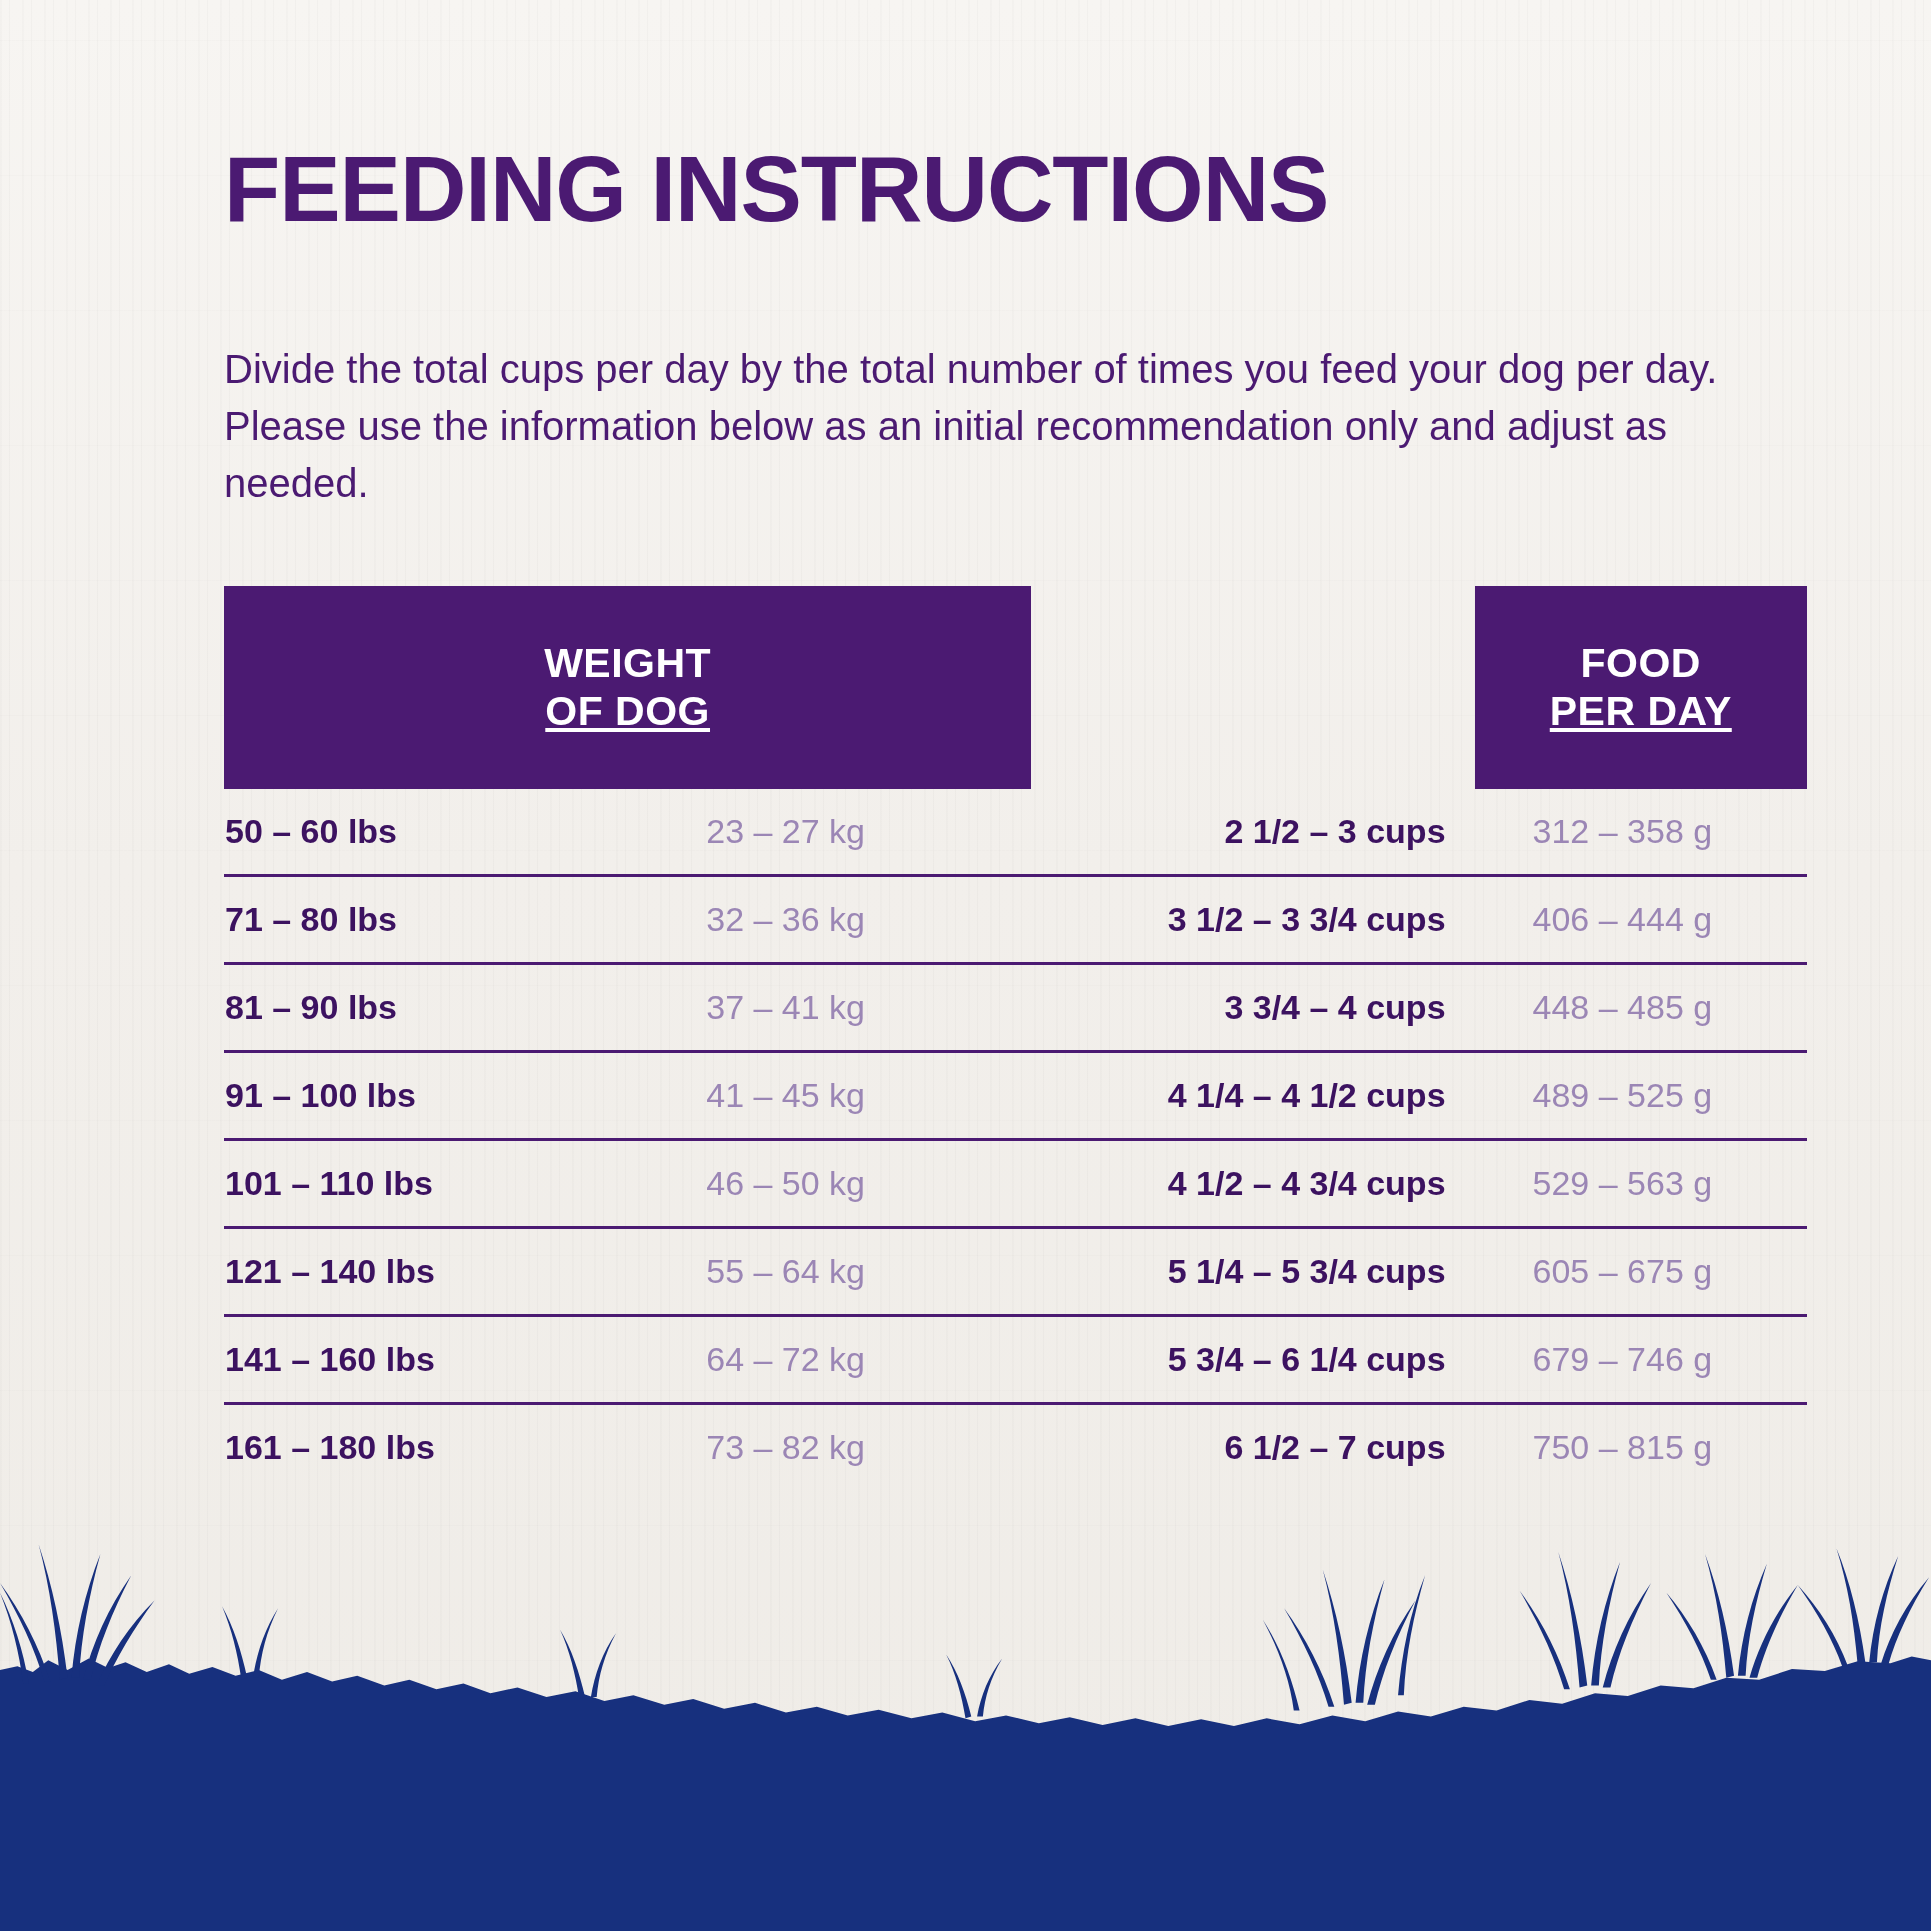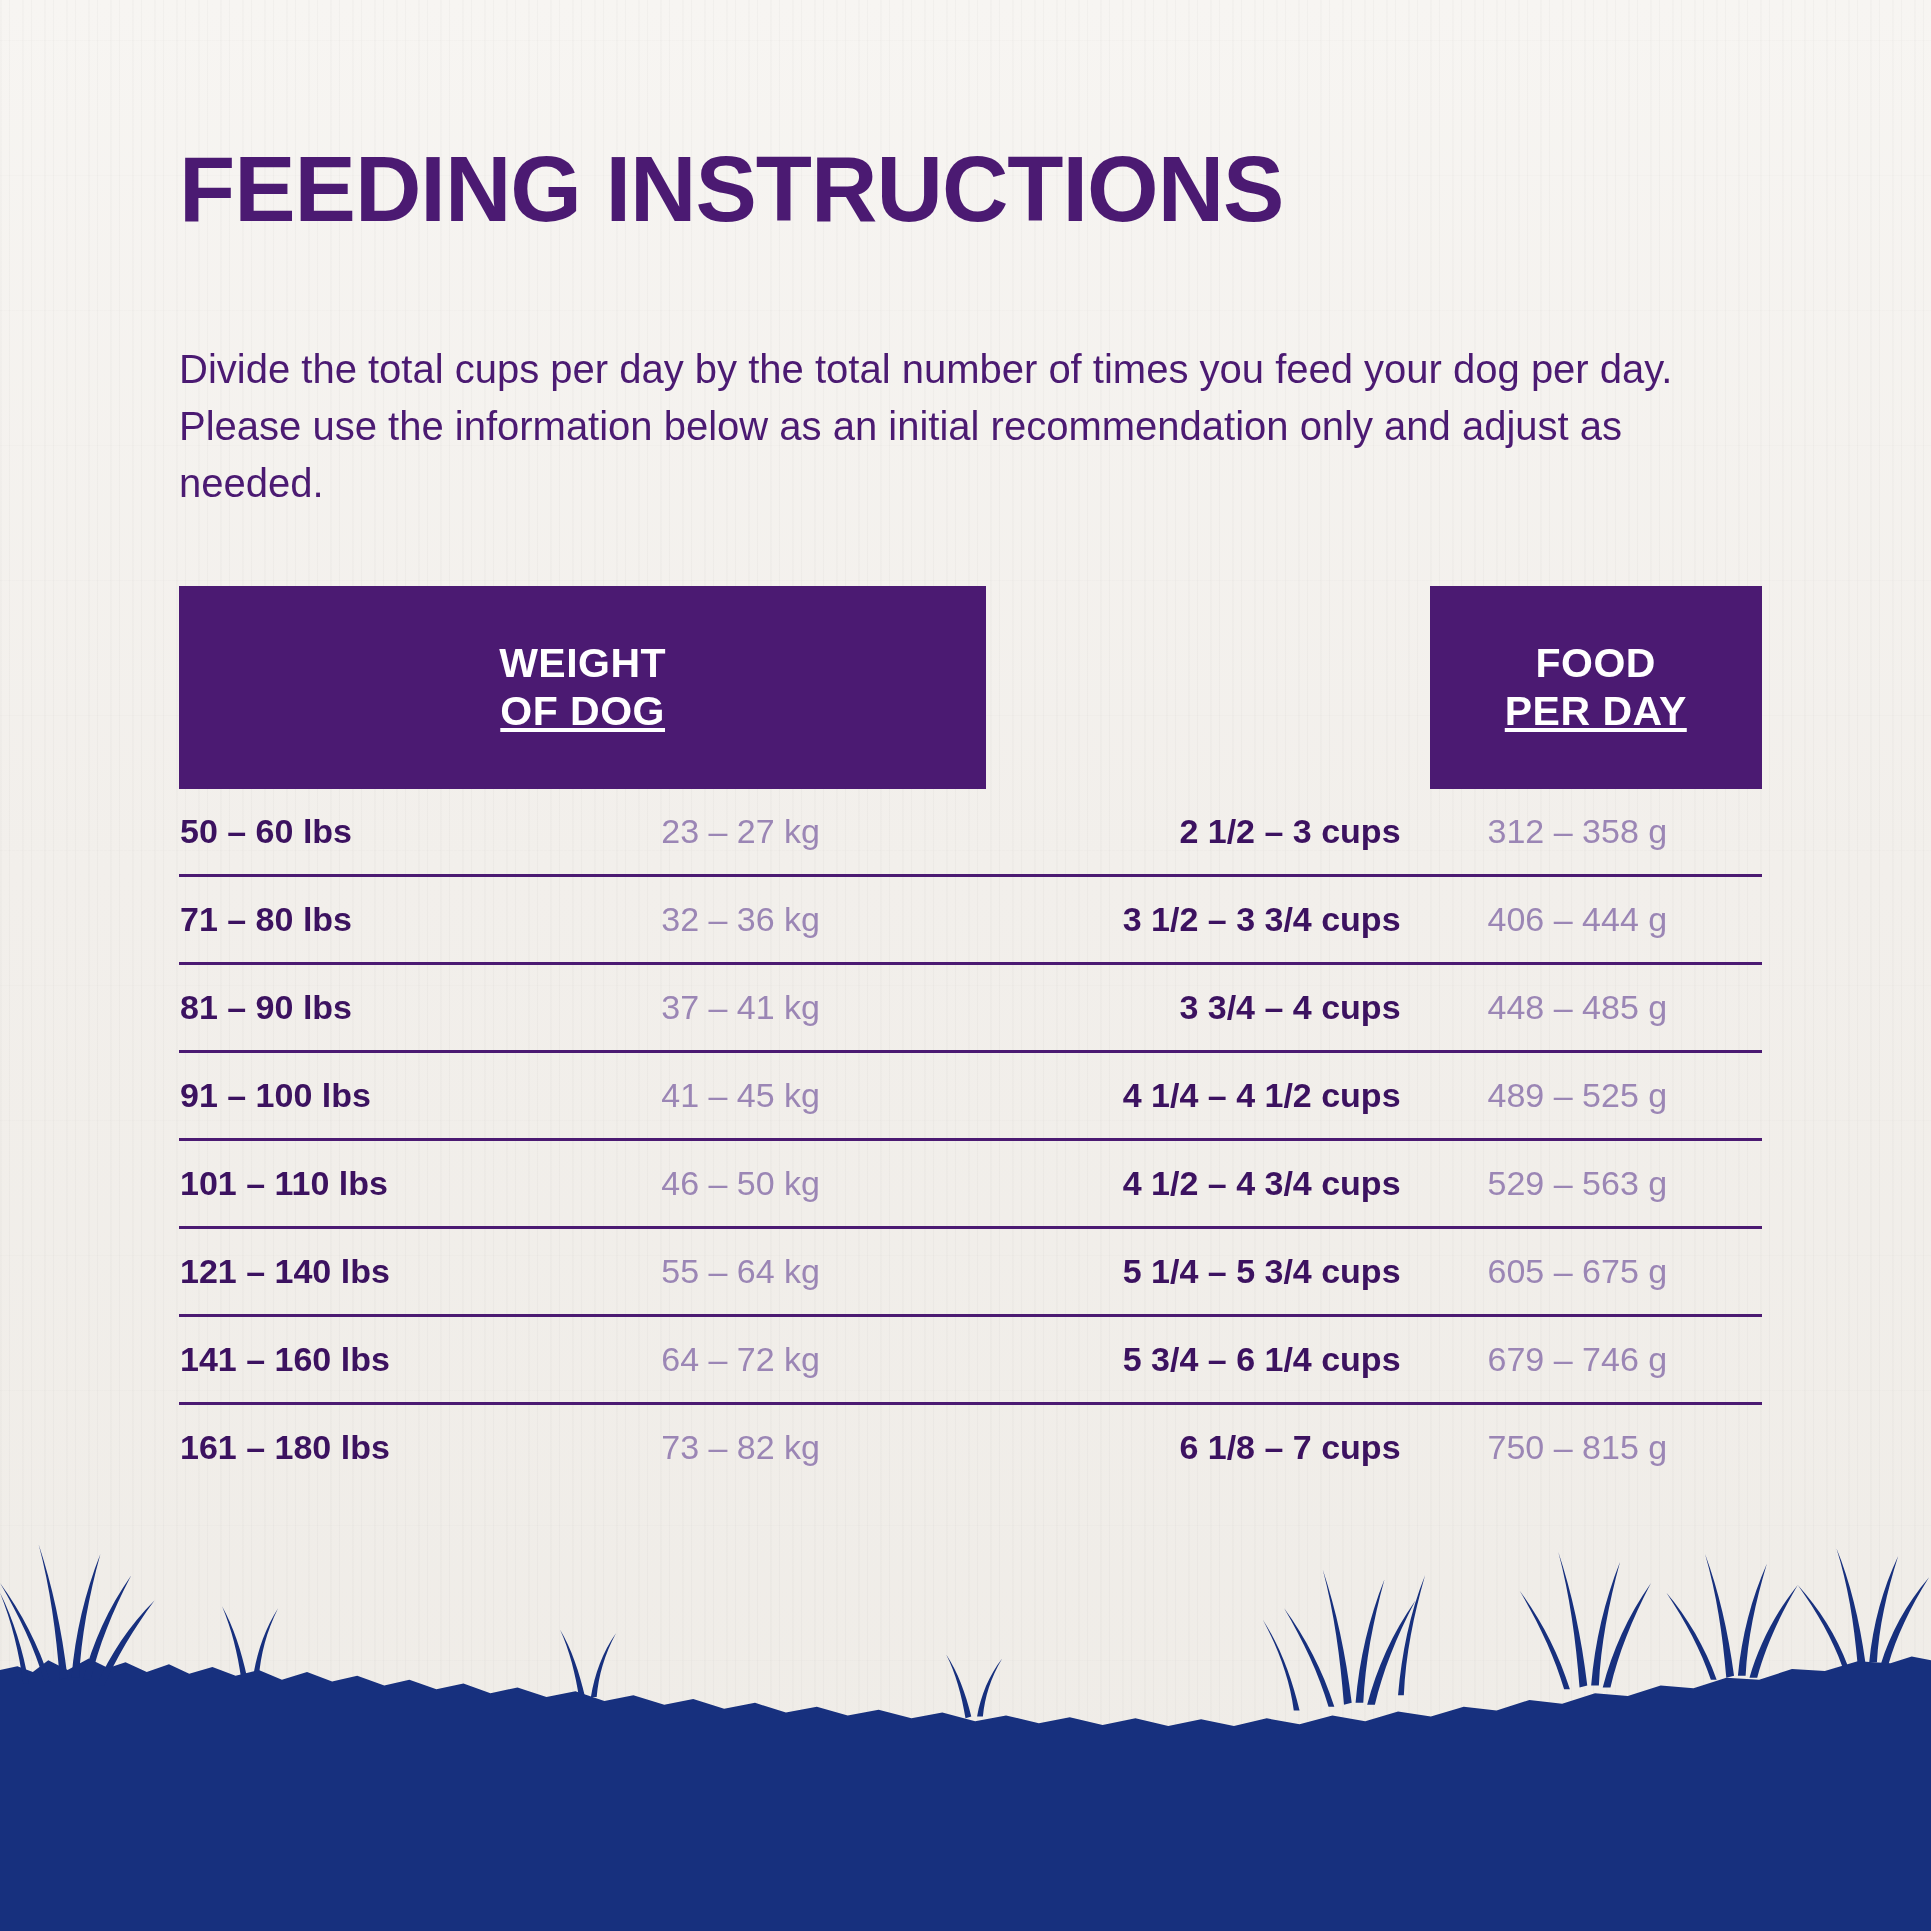--- a/index.html
+++ b/index.html
@@ -38,20 +38,21 @@
         rgba(255,255,255,0.0) 135px
       ),
       linear-gradient(180deg, #f7f5f2 0%, #f2efeb 45%, #efece7 100%);
     overflow: hidden;
   }
 
   .content {
     position: relative;
     z-index: 3;
     padding: 0 179px;
+    margin-left: 45px;
   }
 
   .title {
     margin: 0;
     padding-top: 143px;
     color: #4b1a72;
     font-size: 92px;
     line-height: 1.0;
     font-weight: bold;
     letter-spacing: -1px;
@@ -211,21 +212,21 @@
           </tr>
           <tr>
             <td class="lbs">141 – 160 lbs</td>
             <td class="kg">64 – 72 kg</td>
             <td class="cups">5 3/4 – 6 1/4 cups</td>
             <td class="grams">679 – 746 g</td>
           </tr>
           <tr>
             <td class="lbs">161 – 180 lbs</td>
             <td class="kg">73 – 82 kg</td>
-            <td class="cups">6 1/8 – 7 cups</td>
+            <td class="cups">6 1/2 – 7 cups</td>
             <td class="grams">750 – 815 g</td>
           </tr>
         </tbody>
     </table>
   </div>
 
   <svg class="grass" viewBox="0 0 2000 420" preserveAspectRatio="none" xmlns="http://www.w3.org/2000/svg">
     <path fill="#17307e" d="M0,150 L18,146 L34,152 L50,140 L70,150 L92,138 L112,148 L130,142 L152,152 L175,144 L196,154 L220,147 L244,156 L268,150 L292,160 L318,152 L344,162 L370,156 L398,166 L424,160 L452,170 L480,164 L508,174 L536,168 L566,178 L596,172 L626,182 L656,176 L688,186 L718,180 L750,190 L782,184 L814,194 L846,188 L878,197 L910,191 L944,200 L976,194 L1010,203 L1042,197 L1076,205 L1108,199 L1142,207 L1176,200 L1210,208 L1244,201 L1278,208 L1312,200 L1346,206 L1380,197 L1414,203 L1448,193 L1482,198 L1516,188 L1550,192 L1584,181 L1618,185 L1652,174 L1686,177 L1720,166 L1754,169 L1788,158 L1822,160 L1856,149 L1890,151 L1924,141 L1958,143 L1980,136 L2000,140 L2000,420 L0,420 Z"></path>
     <g fill="#17307e">
       <path d="M62,160 C58,110 52,66 40,20 C54,62 64,108 70,158 Z"></path>

